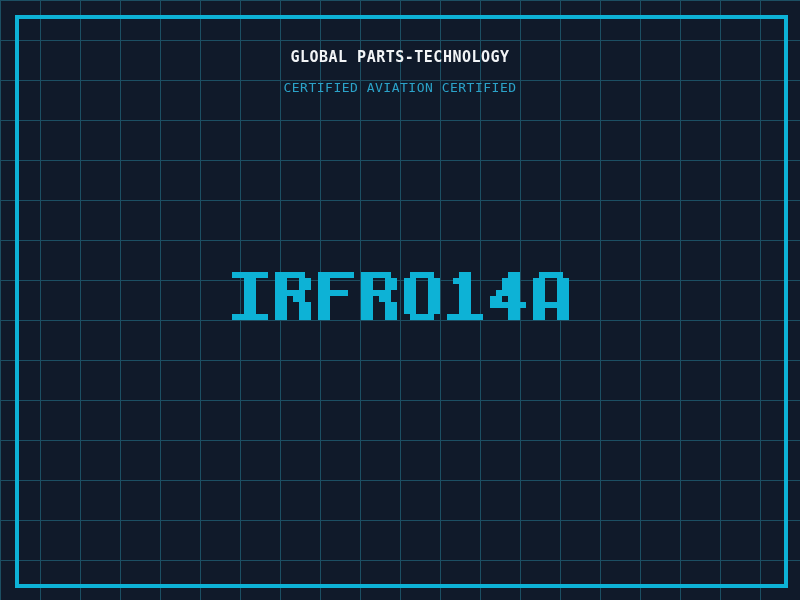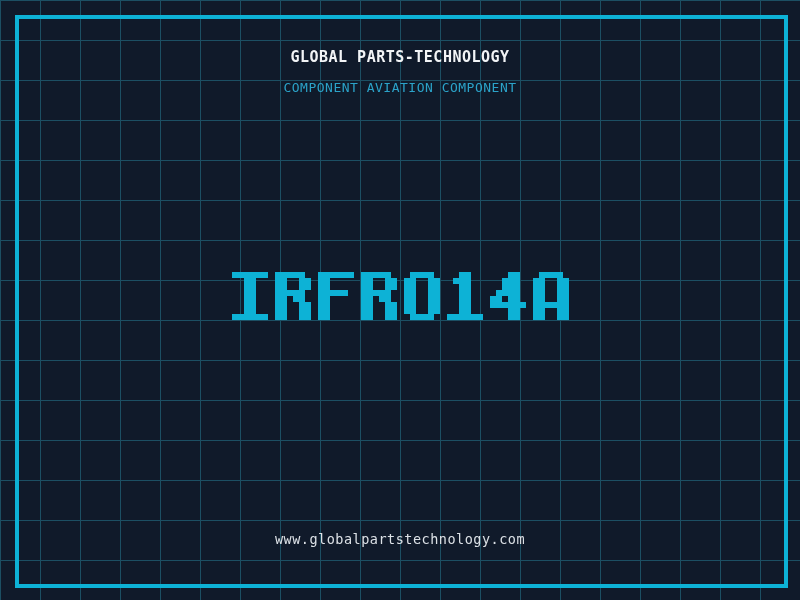--- a/index.html
+++ b/index.html
@@ -72,21 +72,21 @@
   }
 </style>
 </head>
 <body>
 
 <div class="screen">
   <div class="frame"></div>
 
   <div class="centered-text title">GLOBAL PARTS-TECHNOLOGY</div>
 
-  <div class="centered-text subtitle">COMPONENT AVIATION COMPONENT</div>
+  <div class="centered-text subtitle">CERTIFIED AVIATION CERTIFIED</div>
 
 
   <div class="part-number-wrap">
     <svg id="pixel-part-number" shape-rendering="crispEdges" role="img" width="337" height="48" viewBox="0 0 337 48">
         <rect x="0" y="0" width="6.3" height="6.3" fill="#0db2d6"></rect>
         <rect x="6" y="0" width="6.3" height="6.3" fill="#0db2d6"></rect>
         <rect x="12" y="0" width="6.3" height="6.3" fill="#0db2d6"></rect>
         <rect x="18" y="0" width="6.3" height="6.3" fill="#0db2d6"></rect>
         <rect x="24" y="0" width="6.3" height="6.3" fill="#0db2d6"></rect>
         <rect x="30" y="0" width="6.3" height="6.3" fill="#0db2d6"></rect>
@@ -308,14 +308,13 @@
         <rect x="307" y="36" width="6.3" height="6.3" fill="#0db2d6"></rect>
         <rect x="325" y="36" width="6.3" height="6.3" fill="#0db2d6"></rect>
         <rect x="331" y="36" width="6.3" height="6.3" fill="#0db2d6"></rect>
         <rect x="301" y="42" width="6.3" height="6.3" fill="#0db2d6"></rect>
         <rect x="307" y="42" width="6.3" height="6.3" fill="#0db2d6"></rect>
         <rect x="325" y="42" width="6.3" height="6.3" fill="#0db2d6"></rect>
         <rect x="331" y="42" width="6.3" height="6.3" fill="#0db2d6"></rect>
       </svg>
   </div>
 
-  <div class="centered-text footer-url">www.globalpartstechnology.com</div>
 </div>
 
 </body></html>

